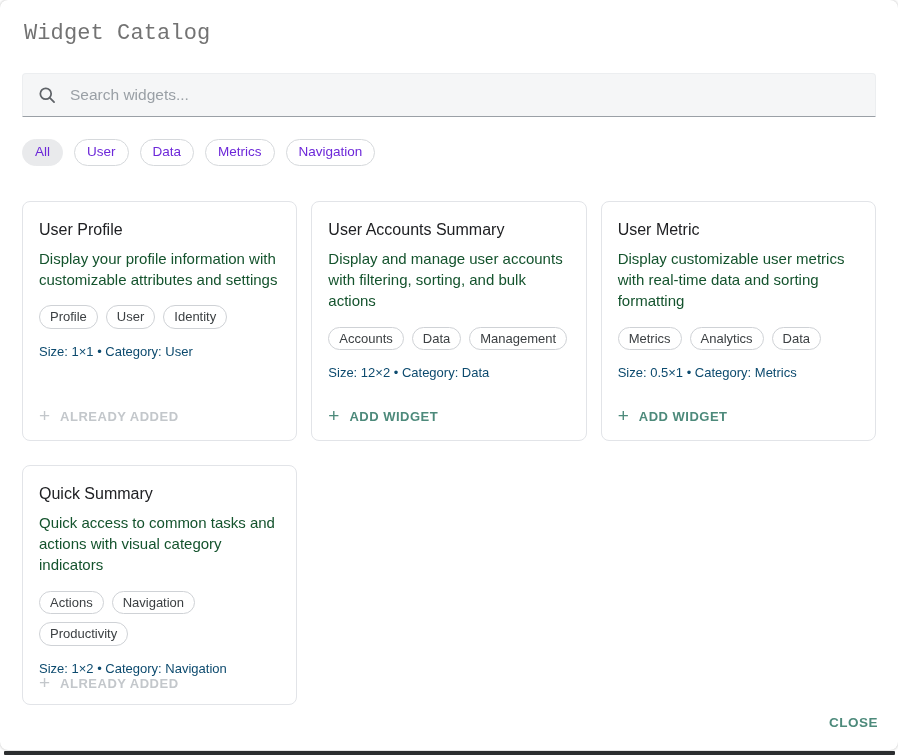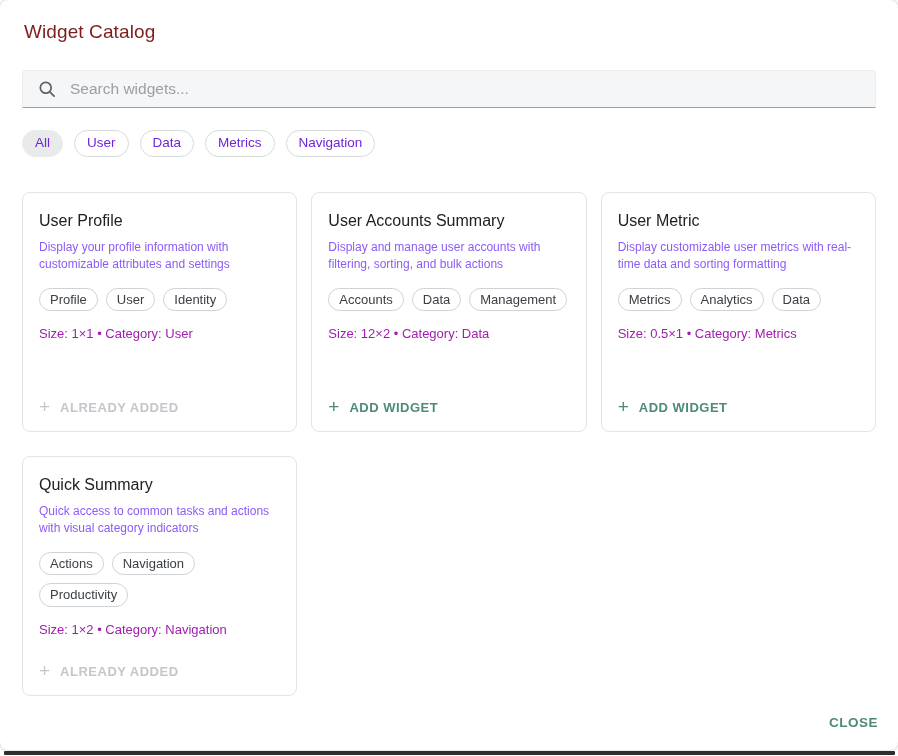--- a/index.html
+++ b/index.html
@@ -20,24 +20,24 @@
     position:absolute;left:4px;right:3px;bottom:1px;height:4px;
     background:var(--backdrop-edge);z-index:0;border-radius:1px;
   }
   .modal{
     position:absolute;top:0;left:0;width:898px;height:750px;
     background:#fff;border-radius:8px;z-index:1;
     box-shadow:0 0 3px rgba(0,0,0,0.28);
     display:flex;flex-direction:column;
   }
   .modal-header{padding:21px 24px 0 24px;}
-  .modal-title{font-size:19px;font-weight:500;color:#7f1d1d;letter-spacing:.1px;}
+  .modal-title{font-size:22px;font-weight:500;color:#737373;letter-spacing:.1px;font-family:Liberation Mono, monospace;}
 
   .search-wrap{
-    margin:27px 22px 0 22px;height:38px;
+    margin:27px 22px 0 22px;height:44px;
     background:#f5f6f7;
     border:1px solid #eceef0;border-bottom:1px solid #9aa0a6;
     border-radius:4px 4px 0 0;
     display:flex;align-items:center;gap:13px;padding:0 14px;
   }
   .search-wrap svg{flex:0 0 auto;}
   .search-input{
     flex:1;border:none;outline:none;background:transparent;
     font-family:inherit;font-size:15.5px;color:#202124;
   }
@@ -54,28 +54,28 @@
   .grid{
     margin:25px 22px 0 22px;
     display:grid;grid-template-columns:repeat(3,1fr);gap:14px;
   }
   .card{
     height:240px;border:1px solid var(--card-border);border-radius:8px;
     background:#fff;padding:19px 16px 16px 16px;
     display:flex;flex-direction:column;margin-top:10px;
   }
   .card-title{font-size:16px;font-weight:500;color:#202124;margin-bottom:9px;}
-  .card-desc{font-size:12px;color:#8b5cf6;line-height:1.42;}
+  .card-desc{font-size:15px;color:#14532d;line-height:1.42;}
   .tag-row{display:flex;gap:8px;margin-top:15px;flex-wrap:wrap;}
   .tag{
     font-size:13px;color:#3c4043;background:#fff;
     border:1px solid #cfd2d6;border-radius:12px;
     padding:2px 10px;line-height:1.35;white-space:nowrap;
   }
-  .card-meta{font-size:13px;color:#a21caf;margin-top:15px;}
+  .card-meta{font-size:13px;color:#0c4a6e;margin-top:15px;}
   .card-action{
     margin-top:auto;display:flex;align-items:center;gap:10px;
     background:none;border:none;padding:0;cursor:pointer;
     font-family:inherit;font-size:13px;font-weight:600;letter-spacing:.5px;
     color:var(--accent);text-transform:uppercase;
   }
   .card-action .plus{font-size:19px;font-weight:400;line-height:14px;letter-spacing:0;}
   .card-action.disabled{color:var(--disabled-action);cursor:default;}
 
   .modal-footer{margin-top:auto;display:flex;justify-content:flex-end;padding:0 16px 14px 16px;}

